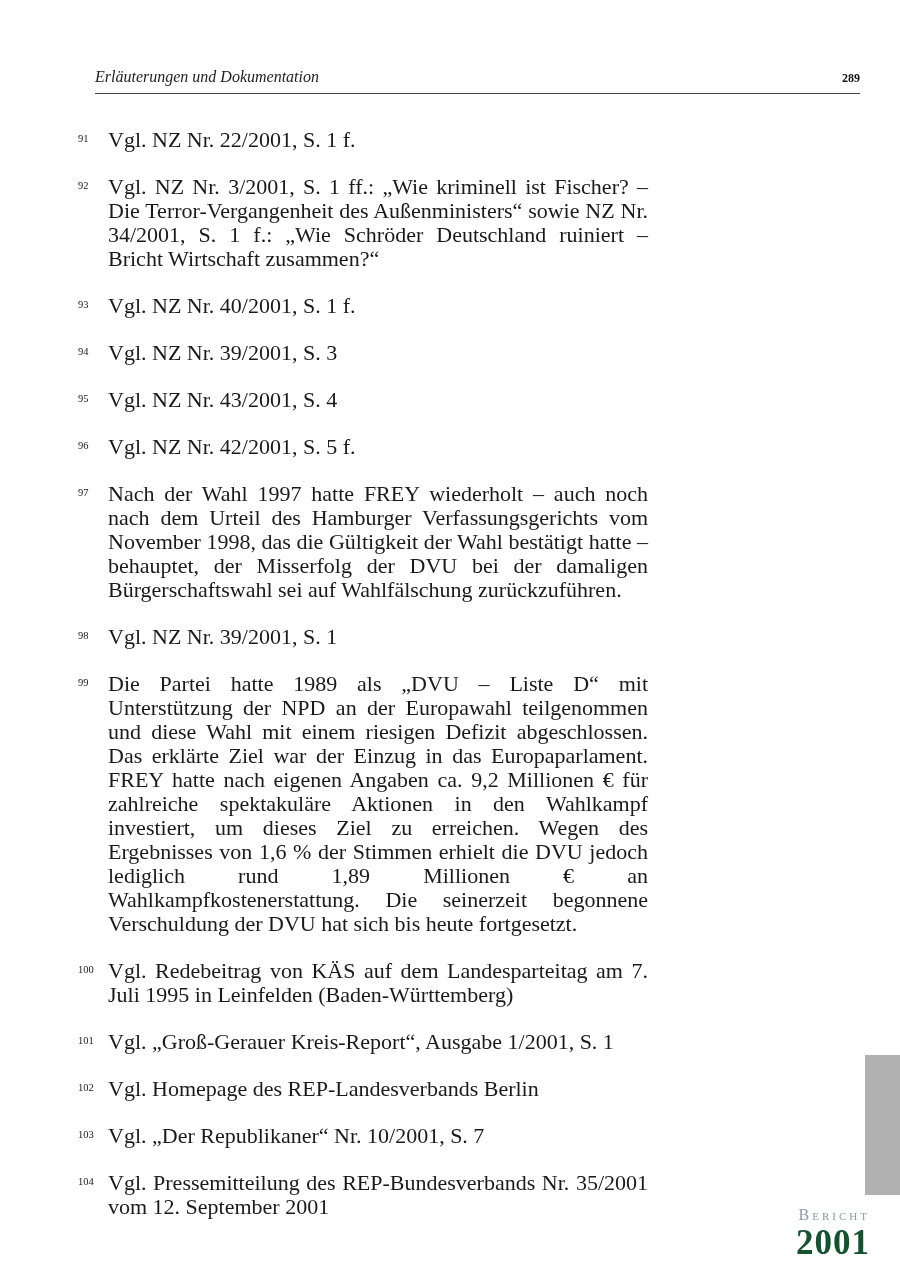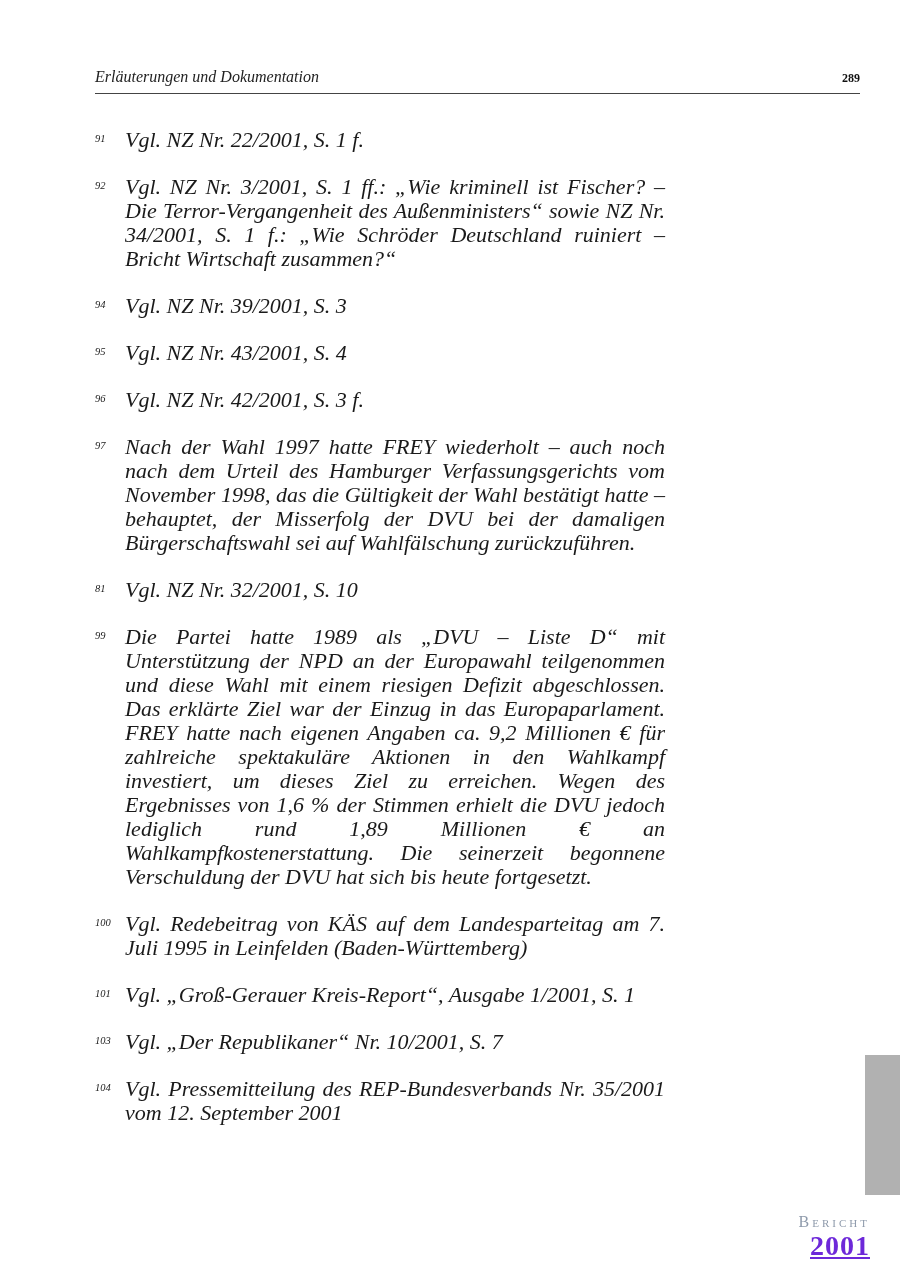--- a/index.html
+++ b/index.html
@@ -35,23 +35,22 @@
     text-align: right;
   }
   .header-page {
     font-weight: bold;
     font-size: 12px;
     color: #111;
   }
   .footnotes {
     position: absolute;
     top: 128px;
-    left: 95px;
+    left: 78px;
     width: 570px;
-    font-style: italic;
   }
   .fn-row {
     display: flex;
     margin-bottom: 23px;
   }
   .fn-num {
     flex: 0 0 30px;
     font-size: 10.5px;
     line-height: 20px;
     padding-top: 1px;
@@ -75,26 +74,25 @@
   }
   .brand-top {
     font-variant: small-caps;
     letter-spacing: 3px;
     font-size: 16px;
     color: #8e9aab;
     display: block;
     margin-bottom: 2px;
   }
   .brand-year {
-    font-size: 28px;
+    font-size: 35px;
     font-weight: bold;
-    color: #6d28d9;
+    color: #14532d;
     display: block;
     letter-spacing: 1px;
-    text-decoration: underline;
   }
   .edge-tab {
     position: absolute;
     right: 0;
     top: 1055px;
     width: 35px;
     height: 140px;
     background: #b1b1b1;
   }
 </style>
@@ -111,50 +109,58 @@
   <div class="footnotes" id="footnotes">
       <div class="fn-row">
         <span class="fn-num">91</span>
         <p class="fn-text">Vgl. NZ Nr. 22/2001, S. 1 f.</p>
       </div>
       <div class="fn-row">
         <span class="fn-num">92</span>
         <p class="fn-text">Vgl. NZ Nr. 3/2001, S. 1 ff.: „Wie kriminell ist Fischer? – Die Terror-Vergangenheit des Außenministers“ sowie NZ Nr. 34/2001, S. 1 f.: „Wie Schröder Deutschland ruiniert – Bricht Wirtschaft zusammen?“</p>
       </div>
       <div class="fn-row">
+        <span class="fn-num">93</span>
+        <p class="fn-text">Vgl. NZ Nr. 40/2001, S. 1 f.</p>
+      </div>
+      <div class="fn-row">
         <span class="fn-num">94</span>
         <p class="fn-text">Vgl. NZ Nr. 39/2001, S. 3</p>
       </div>
       <div class="fn-row">
         <span class="fn-num">95</span>
         <p class="fn-text">Vgl. NZ Nr. 43/2001, S. 4</p>
       </div>
       <div class="fn-row">
         <span class="fn-num">96</span>
-        <p class="fn-text">Vgl. NZ Nr. 42/2001, S. 3 f.</p>
+        <p class="fn-text">Vgl. NZ Nr. 42/2001, S. 5 f.</p>
       </div>
       <div class="fn-row">
         <span class="fn-num">97</span>
         <p class="fn-text">Nach der Wahl 1997 hatte FREY wiederholt – auch noch nach dem Urteil des Hamburger Verfassungsgerichts vom November 1998, das die Gültigkeit der Wahl bestätigt hatte – behauptet, der Misserfolg der DVU bei der damaligen Bürgerschaftswahl sei auf Wahlfälschung zurückzuführen.</p>
       </div>
       <div class="fn-row">
-        <span class="fn-num">81</span>
-        <p class="fn-text">Vgl. NZ Nr. 32/2001, S. 10</p>
+        <span class="fn-num">98</span>
+        <p class="fn-text">Vgl. NZ Nr. 39/2001, S. 1</p>
       </div>
       <div class="fn-row">
         <span class="fn-num">99</span>
         <p class="fn-text">Die Partei hatte 1989 als „DVU – Liste D“ mit Unterstützung der NPD an der Europawahl teilgenommen und diese Wahl mit einem riesigen Defizit abgeschlossen. Das erklärte Ziel war der Einzug in das Europaparlament. FREY hatte nach eigenen Angaben ca. 9,2  Millionen  € für zahlreiche spektakuläre Aktionen in den Wahlkampf investiert, um dieses Ziel zu erreichen. Wegen des Ergebnisses von 1,6  % der Stimmen erhielt die DVU jedoch lediglich rund 1,89  Millionen  € an Wahlkampfkostenerstattung. Die seinerzeit begonnene Verschuldung der DVU hat sich bis heute fortgesetzt.</p>
       </div>
       <div class="fn-row">
         <span class="fn-num">100</span>
         <p class="fn-text">Vgl. Redebeitrag von KÄS auf dem Landesparteitag am 7. Juli 1995 in Leinfelden (Baden-Württemberg)</p>
       </div>
       <div class="fn-row">
         <span class="fn-num">101</span>
         <p class="fn-text">Vgl. „Groß-Gerauer Kreis-Report“, Ausgabe 1/2001, S. 1</p>
+      </div>
+      <div class="fn-row">
+        <span class="fn-num">102</span>
+        <p class="fn-text">Vgl. Homepage des REP-Landesverbands Berlin</p>
       </div>
       <div class="fn-row">
         <span class="fn-num">103</span>
         <p class="fn-text">Vgl. „Der Republikaner“ Nr. 10/2001, S. 7</p>
       </div>
       <div class="fn-row">
         <span class="fn-num">104</span>
         <p class="fn-text">Vgl. Pressemitteilung des REP-Bundesverbands Nr. 35/2001 vom 12. September 2001</p>
       </div>
     </div>

